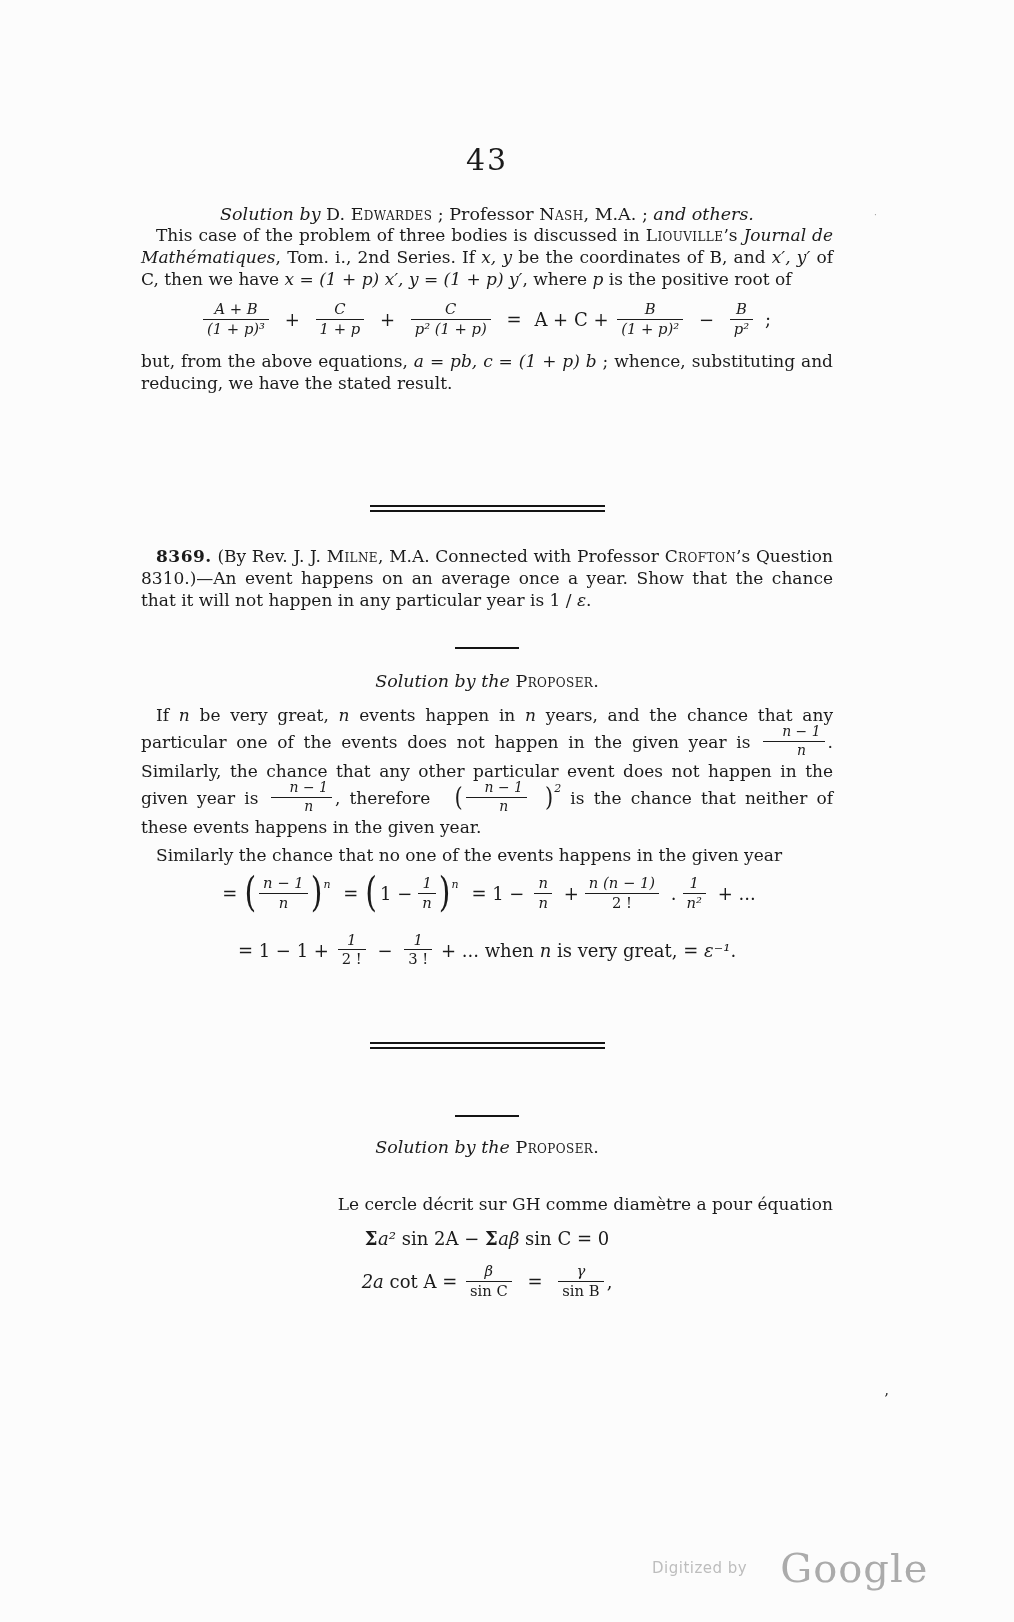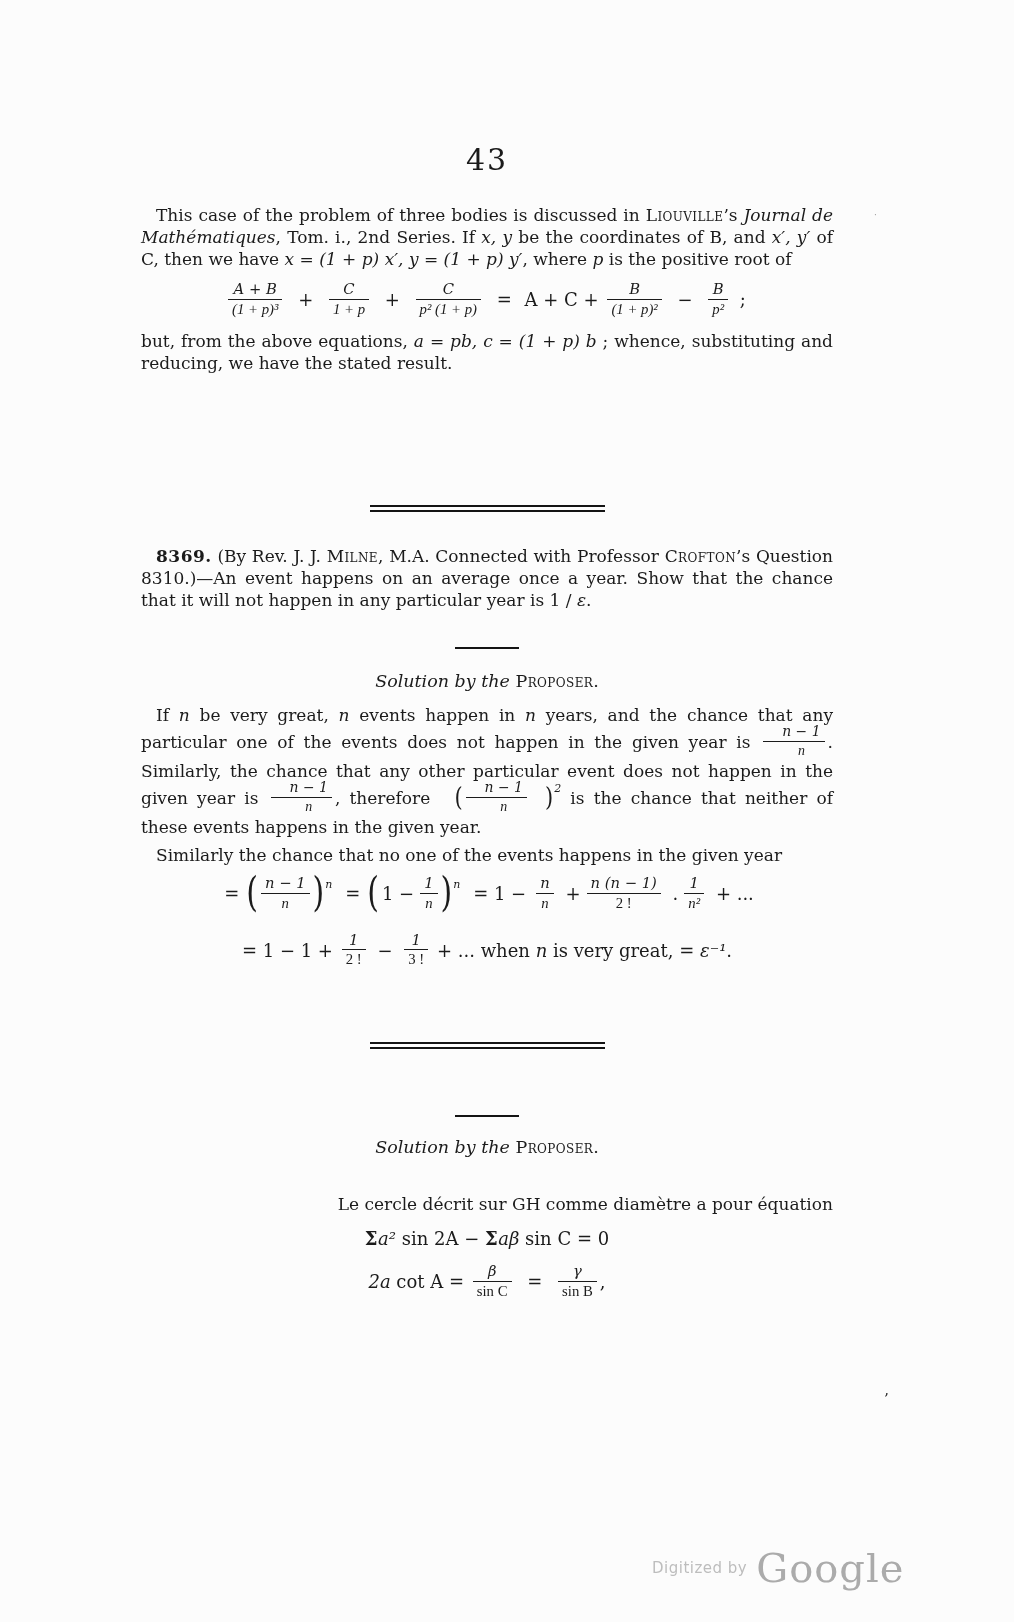--- a/index.html
+++ b/index.html
@@ -23,55 +23,56 @@
   .seg-rm{}
   .seg-it{font-style:italic;}
   .seg-mi{font-style:italic;}
   .seg-sc{font-variant:small-caps;letter-spacing:0.4px;}
   .seg-bf{font-weight:700;letter-spacing:0.5px;}
 
   .equation{font-size:18px;text-align:center;padding:3px 0;}
   .frac{display:inline-block;vertical-align:middle;text-align:center;
         font-size:0.82em;line-height:1.12;margin:0 3px;position:relative;top:-2px;}
   .frac .num{display:block;border-bottom:1.4px solid #1b1b1b;padding:0 4px 1px;font-style:italic;}
-  .frac .den{display:block;padding:1px 4px 0;font-family:Liberation Serif, serif;}
+  .frac .den{display:block;padding:1px 4px 0;}
   .op{margin:0 7px;}
   .opn{margin:0 3px;}
   .bp{display:inline-block;font-size:30px;transform:scaleY(1.35);
       vertical-align:middle;position:relative;top:-3px;line-height:1;}
   .bp-sm{display:inline-block;font-size:21px;transform:scaleY(1.25);
       vertical-align:middle;position:relative;top:-2px;line-height:1;}
   .psup{font-size:11px;font-style:italic;position:relative;top:-12px;
         vertical-align:baseline;margin-left:1px;}
 
   .double-rule{height:3px;border-top:2.5px solid #141414;border-bottom:2.5px solid #141414;
                width:235px;margin:0 auto;}
   .short-rule{border-top:2.5px solid #141414;width:64px;margin:0 auto;}
 
   .mt6{margin-top:6px;}.mt8{margin-top:8px;}.mt10{margin-top:10px;}
   .mt13{margin-top:13px;}.mt14{margin-top:14px;}.mt17{margin-top:0;}
   .mt20{margin-top:20px;}.mt22{margin-top:22px;}.mt26{margin-top:36px;text-align:right;}
   .mt36{margin-top:36px;}
 
-  .watermark{position:absolute;left:652px;top:1545px;display:flex;align-items:center;}
+  .watermark{position:absolute;left:652px;top:1545px;display:flex;align-items:center;gap:24px;}
   .wm-text{font-family:"DejaVu Sans","Liberation Sans",sans-serif;
            font-size:15px;color:#bdbdbd;letter-spacing:0.5px;}
   .wm-google{font-size:40px;color:#ababab;margin-left:9px;letter-spacing:1px;text-align:right;}
 
   .artifact-apostrophe{position:absolute;left:884px;top:1390px;font-size:15px;color:#2e2e2e;}
   .artifact-dot{position:absolute;left:874px;top:210px;font-size:9px;color:#999;}
 </style>
 </head>
 <body>
 
 <div class="abs content center pageno" style="top:142px;">43</div>
 
 <span class="artifact-dot">·</span>
 
 <div class="abs content" style="top:204px;">
+  <div class="center header"><span class="seg-it">Solution by </span><span class="seg-rm">D. </span><span class="seg-sc">Edwardes</span><span class="seg-rm"> ;  Professor </span><span class="seg-sc">Nash</span><span class="seg-rm">, M.A. ;  </span><span class="seg-it">and others.</span></div>
 
   <div class="para indent mt17"><span class="seg-rm">This case of the problem of three bodies is discussed in </span><span class="seg-sc">Liouville</span><span class="seg-rm">’s </span><span class="seg-it">Journal de Mathématiques</span><span class="seg-rm">, Tom. i., 2nd Series.   If </span><span class="seg-mi">x, y</span><span class="seg-rm"> be the coordinates of B, and </span><span class="seg-mi">x′, y′</span><span class="seg-rm"> of C, then we have </span><span class="seg-mi">x = (1 + p) x′, y = (1 + p) y′</span><span class="seg-rm">, where </span><span class="seg-mi">p</span><span class="seg-rm"> is the positive root of</span></div>
 
   <div class="equation mt10">
     <span class="frac"><span class="num">A + B</span><span class="den seg-mi">(1 + p)³</span></span>
     <span class="op">+</span>
     <span class="frac"><span class="num">C</span><span class="den seg-mi">1 + p</span></span>
     <span class="op">+</span>
     <span class="frac"><span class="num">C</span><span class="den seg-mi">p² (1 + p)</span></span>
     <span class="op">=</span>

